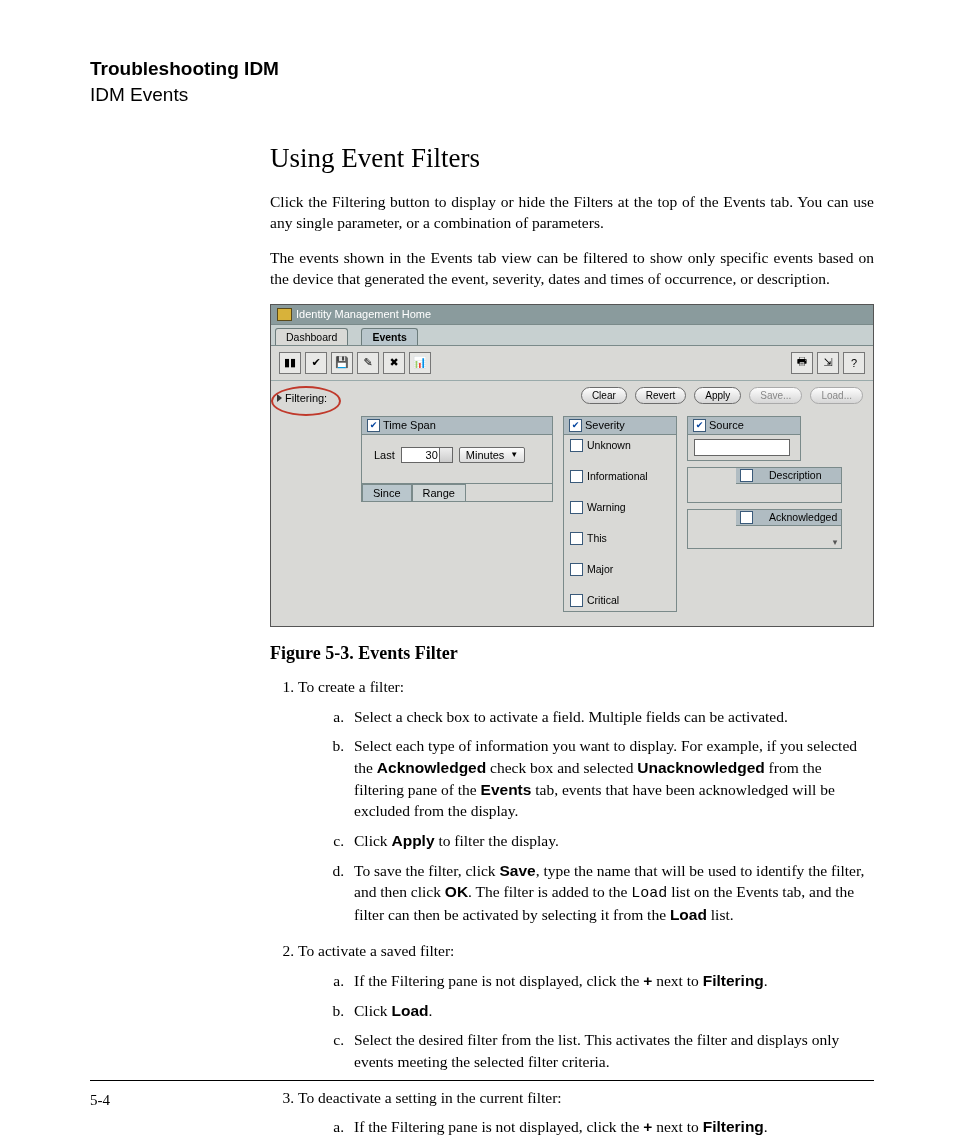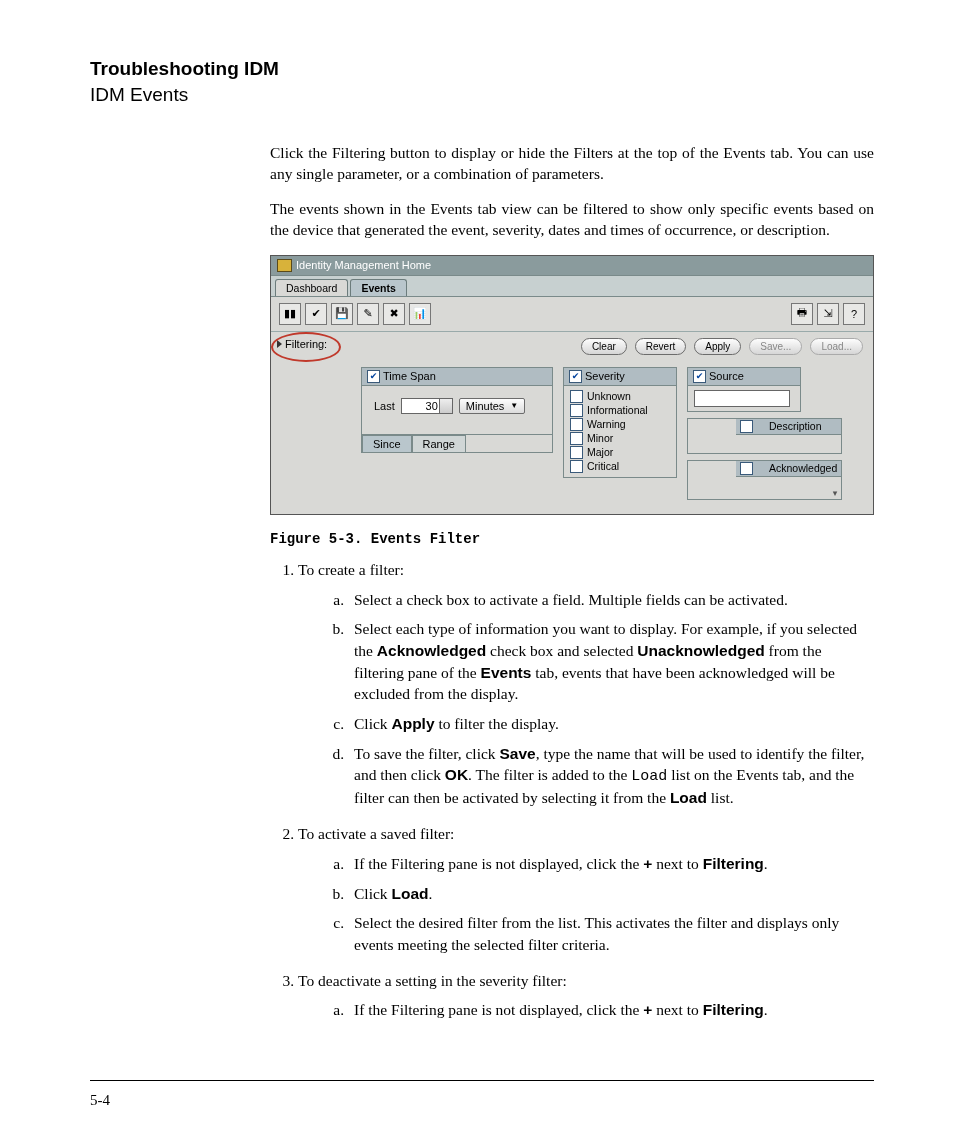--- a/index.html
+++ b/index.html
@@ -5,58 +5,58 @@
   html,body{margin:0;padding:0;background:#fff;font-family:Georgia,'Times New Roman',serif;color:#000;}
   .page{width:954px;height:1145px;position:relative;box-sizing:border-box;padding:56px 80px 40px 90px;}
   .running-head{font-family:Arial,Helvetica,sans-serif;font-size:19px;line-height:1.35;margin-bottom:36px;}
   .running-head .rh1{font-weight:bold;}
   .content{margin-left:180px;}
   h1{font-family:'Times New Roman',Georgia,serif;font-weight:normal;font-size:27px;margin:0 0 18px 0;}
   p{font-size:15.5px;line-height:1.35;margin:0 0 14px 0;text-align:justify;}
   .fig-container{border:1.5px solid #555;background:#d9d9d6;font-family:Arial,Helvetica,sans-serif;font-size:11px;color:#000;margin:6px 0 10px 0;}
   .fig-title{background:#8a9b9d;color:#fff;padding:3px 6px;font-size:11px;display:flex;align-items:center;gap:4px;}
   .fig-title .folder{width:13px;height:11px;background:#d8b23a;display:inline-block;border:1px solid #5a4a1a;}
-  .tabs-row{background:#c7d0d0;border-top:1px solid #7a8a8a;border-bottom:1px solid #7a8a8a;padding:3px 4px 0 4px;display:flex;gap:2px;}
+  .tabs-row{background:#c7d0d0;border-top:1px solid #7a8a8a;border-bottom:1px solid #7a8a8a;padding:3px 4px 0 4px;display:flex;gap:13px;}
   .tab{background:#d9d9d6;border:1px solid #6c7c7c;border-bottom:none;border-radius:3px 3px 0 0;padding:2px 10px;font-size:10.5px;}
   .tab.active{background:#b9c6cc;font-weight:bold;}
   .tool-row{background:#d9d9d6;border-bottom:1px solid #9aa;display:flex;justify-content:space-between;align-items:center;padding:6px 8px;}
   .icon-group{display:flex;gap:4px;}
   .ic{width:20px;height:20px;background:#e8e8e6;border:1px solid #777;display:flex;align-items:center;justify-content:center;font-size:11px;}
-  .filter-bar{display:flex;justify-content:space-between;align-items:flex-start;padding:6px 10px 6px 6px;font-size:11px;}
+  .filter-bar{display:flex;justify-content:space-between;align-items:flex-end;padding:6px 10px 6px 6px;font-size:11px;}
   .filter-label-wrap{position:relative;display:flex;align-items:center;gap:3px;}
   .red-ellipse{position:absolute;left:-6px;top:-6px;width:66px;height:26px;border:2px solid #c0392b;border-radius:50%;pointer-events:none;}
   .btn{background:linear-gradient(#fdfdfd,#d6d6d6);border:1px solid #6c6c6c;border-radius:9px;padding:2px 10px;font-size:10px;color:#000;}
   .btn.dis{color:#888;border-color:#aaa;}
   .filter-buttons{display:flex;gap:8px;}
   .panels{display:flex;gap:10px;padding:6px 10px 14px 90px;align-items:flex-start;}
   .panel{background:#d9d9d6;border:1px solid #7a8a8a;}
   .panel-head{background:#b0bcc2;border-bottom:1px solid #7a8a8a;padding:2px 5px;display:flex;align-items:center;gap:3px;font-size:11px;}
   .cb{width:11px;height:11px;border:1px solid #3a5a7a;background:#fff;display:inline-flex;align-items:center;justify-content:center;font-size:9px;color:#0646a0;}
   .time-body{display:flex;align-items:center;gap:6px;padding:12px 12px 20px 12px;}
   .spin{background:#fff;border:1px solid #666;width:34px;text-align:right;padding:1px 14px 1px 2px;position:relative;font-size:11px;}
   .spin::after{content:'';position:absolute;right:0;top:0;bottom:0;width:12px;border-left:1px solid #666;background:linear-gradient(#eee,#ccc);}
   .spin .arrU,.spin .arrD{position:absolute;right:2px;font-size:6px;line-height:6px;color:#333;}
   .spin .arrU{top:1px;} .spin .arrD{bottom:1px;}
   .dd{background:linear-gradient(#fdfdfd,#dcdcdc);border:1px solid #6c6c6c;border-radius:2px;padding:1px 6px;font-size:11px;display:flex;align-items:center;gap:6px;}
   .dd .chev{font-size:8px;}
   .tabs-bottom{display:flex;border-top:1px solid #7a8a8a;margin-top:auto;}
   .tabs-bottom .tb{border:1px solid #7a8a8a;border-bottom:none;background:#d0d6d6;padding:2px 10px;font-size:11px;}
   .tabs-bottom .tb.active{background:#b9c6cc;}
   .sev-panel{width:112px;}
-  .sev-list{display:flex;flex-direction:column;gap:1px;padding:4px 6px;}
+  .sev-list{display:flex;flex-direction:column;gap:18px;padding:4px 6px;}
   .sev-list label{display:flex;align-items:center;gap:4px;font-size:10.5px;}
   .src-panel{width:112px;}
   .src-body{padding:4px 6px;}
   .src-input{background:#fff;border:1px solid #666;height:15px;width:94px;}
   .mini-panel{border:1px solid #7a8a8a;margin-top:6px;}
   .mini-head{background:#b0bcc2;border-bottom:1px solid #7a8a8a;padding:1px 4px;display:flex;align-items:center;gap:16px;font-size:10.5px;margin-left:48px;}
   .mini-body{background:#d9d9d6;height:18px;}
   .ack-body{height:22px;position:relative;}
   .ack-body::after{content:'▾';position:absolute;right:4px;bottom:1px;font-size:9px;color:#555;}
-  .caption{font-family:Liberation Mono, monospace;font-weight:bold;font-size:14px;margin:16px 0 12px 0;}
+  .caption{font-family:Liberation Serif, serif;font-weight:bold;font-size:18px;margin:16px 0 12px 0;}
   ol.outer{font-size:15.5px;line-height:1.4;padding-left:28px;margin:0;}
   ol.outer>li{margin-bottom:10px;}
   ol.inner{list-style-type:lower-alpha;padding-left:50px;margin:8px 0 14px 0;}
   ol.inner>li{margin-bottom:8px;padding-left:6px;}
   ol.inner>li .li-text{text-align:justify;}
   b.sans{font-family:Arial,Helvetica,sans-serif;font-weight:bold;}
   code.mono{font-family:'Courier New',monospace;font-size:15px;}
   .hr{height:1.5px;background:#000;position:absolute;left:90px;right:80px;bottom:64px;}
   .pagenum{position:absolute;left:90px;bottom:36px;font-size:15px;font-family:Georgia,serif;}
   .tri{display:inline-block;width:0;height:0;border-top:4px solid transparent;border-bottom:4px solid transparent;border-left:5px solid #333;}
@@ -64,20 +64,21 @@
 </head>
 <body>
 
 <div class="page">
   <div class="running-head">
     <div class="rh1">Troubleshooting IDM</div>
     <div>IDM Events</div>
   </div>
 
   <div class="content">
+    <h1>Using Event Filters</h1>
     <p>Click the Filtering button to display or hide the Filters at the top of the Events tab. You can use any single parameter, or a combination of parameters.</p>
     <p>The events shown in the Events tab view can be filtered to show only specific events based on the device that generated the event, severity, dates and times of occurrence, or description.</p>
 
     <div class="fig-container">
       <div class="fig-title">
         <span class="folder"></span>
         <span>Identity Management Home</span>
       </div>
       <div class="tabs-row">
         <div class="tab">Dashboard</div>
@@ -146,21 +147,21 @@
             <label>
                 <span class="cb" style="color:transparent">✔</span>
                 <span>Informational</span>
               </label>
             <label>
                 <span class="cb" style="color:transparent">✔</span>
                 <span>Warning</span>
               </label>
             <label>
                 <span class="cb" style="color:transparent">✔</span>
-                <span>Minor</span>
+                <span>This</span>
               </label>
             <label>
                 <span class="cb" style="color:transparent">✔</span>
                 <span>Major</span>
               </label>
             <label>
                 <span class="cb" style="color:transparent">✔</span>
                 <span>Critical</span>
               </label>
           </div>
@@ -205,21 +206,21 @@
           <li><span class="li-text"><span>To save the filter, click </span><b class="sans">Save</b><span>, type the name that will be used to identify the filter, and then click </span><b class="sans">OK</b><span>. The filter is added to the </span><code class="mono">Load</code><span> list on the Events tab, and the filter can then be activated by selecting it from the </span><b class="sans">Load</b><span> list.</span></span></li>
         </ol>
       </li>
       <li><span>To activate a saved filter:</span>
         <ol class="inner">
           <li><span class="li-text"><span>If the Filtering pane is not displayed, click the </span><b class="sans">+</b><span> next to </span><b class="sans">Filtering</b><span>.</span></span></li>
           <li><span class="li-text"><span>Click </span><b class="sans">Load</b><span>.</span></span></li>
           <li><span class="li-text">Select the desired filter from the list. This activates the filter and displays only events meeting the selected filter criteria.</span></li>
         </ol>
       </li>
-      <li><span>To deactivate a setting in the severity filter:</span>
+      <li><span>To deactivate a setting in the current filter:</span>
         <ol class="inner">
           <li><span class="li-text"><span>If the Filtering pane is not displayed, click the </span><b class="sans">+</b><span> next to </span><b class="sans">Filtering</b><span>.</span></span></li>
         </ol>
       </li>
     </ol>
   </div>
 
   <div class="hr"></div>
   <div class="pagenum">5-4</div>
 </div>

